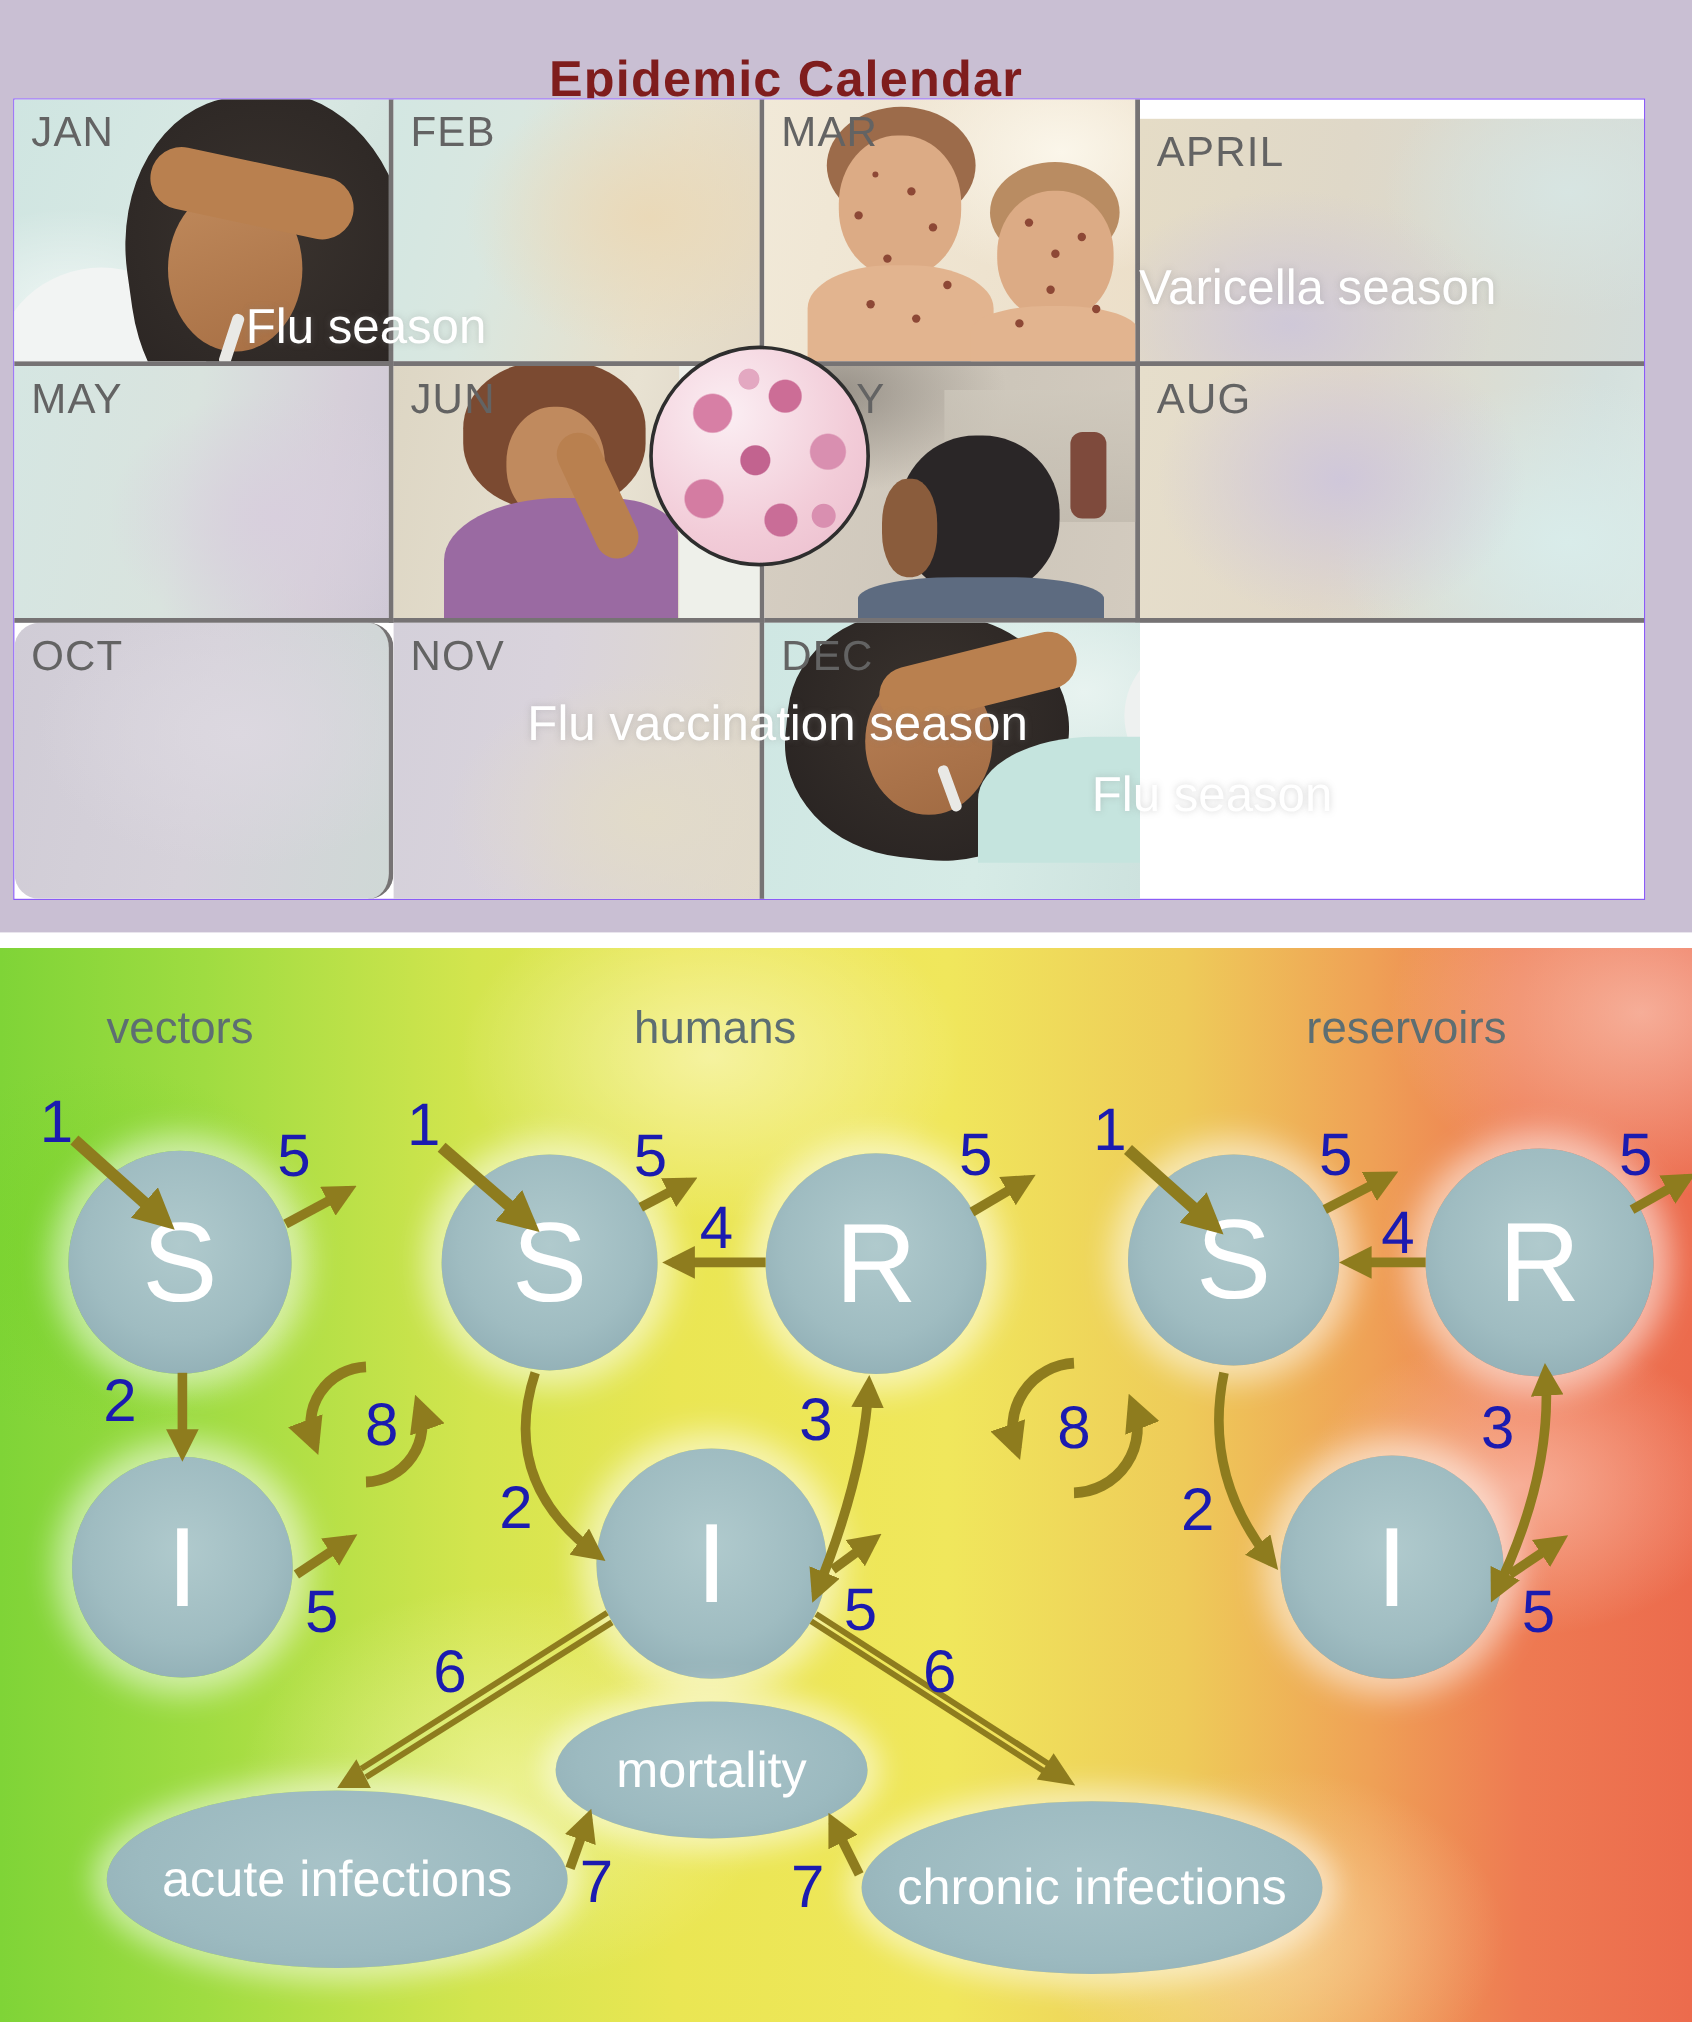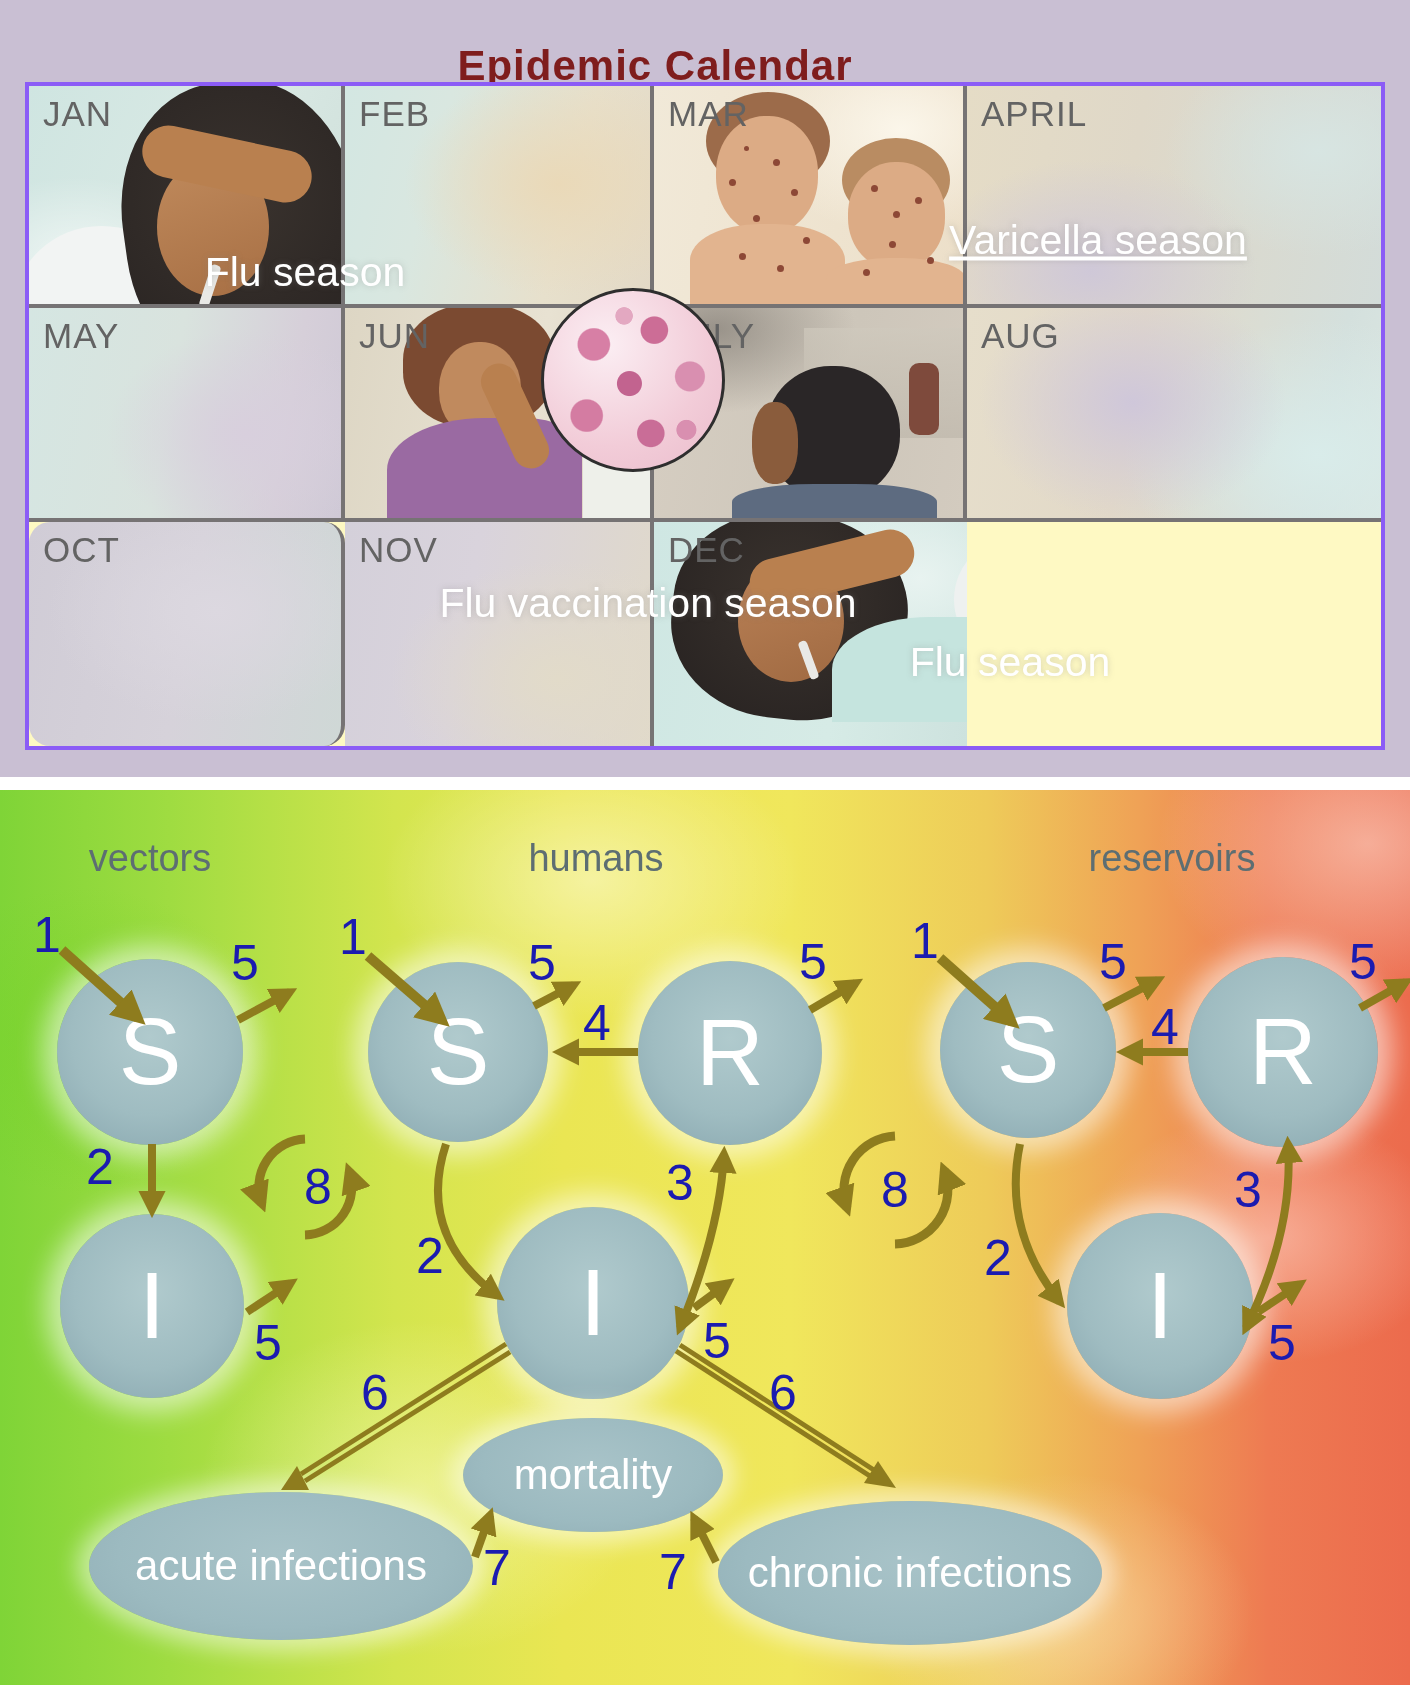--- a/index.html
+++ b/index.html
@@ -11,43 +11,43 @@
   
   .top{
     position:absolute;left:0;top:0;width:1410px;height:777px;
     background:#c9bfd3;
   }
   .title{
     position:absolute;left:655px;top:14px;transform:translateX(-50%);
     font-size:42px;font-weight:bold;color:#7f1d1d;letter-spacing:1px;white-space:nowrap;
   }
   .calendar{
-    position:absolute;left:25px;top:82px;width:1360px;height:668px;
-    border:4px solid #8b5cf6;box-sizing:border-box;
+    position:absolute;left:11px;top:82px;width:1360px;height:668px;
+    border:1px solid #8b5cf6;box-sizing:border-box;
     display:grid;grid-template-columns:316px 309px 313px 1fr;grid-template-rows:222px 214px 1fr;
-    background:#fef9c3;
+    background:#ffffff;
   }
   .cell{position:relative;overflow:hidden;border-right:4px solid #767374;border-bottom:4px solid #767374;}
   .cell.lastcol{border-right:none;}
   .cell.lastrow{border-bottom:none;}
   .month{
     position:absolute;left:14px;top:8px;z-index:6;
     font-size:35px;color:#636363;letter-spacing:1px;
   }
   .season{
     position:absolute;z-index:8;transform:translate(-50%,-50%);
     font-size:41px;color:#ffffff;white-space:nowrap;
     text-shadow:0 0 6px rgba(130,130,130,.35);
   }
   .sh{position:absolute;}
   
   .c-jan{background:radial-gradient(ellipse 180px 120px at 15% 80%,rgba(255,255,255,.6),transparent 70%),linear-gradient(115deg,#cfe5e1 0%,#d9e9e4 55%,#cfdfda 100%);}
   .c-feb{background:radial-gradient(ellipse 220px 160px at 70% 45%,#ead9b8 0%,rgba(234,217,184,0) 70%),linear-gradient(105deg,#d3e7e2 0%,#d9e7e0 30%,#e7e0cc 70%,#e3d9c6 100%);}
   .c-mar{background:radial-gradient(ellipse 200px 140px at 80% 20%,#fbf6ea,transparent 75%),linear-gradient(100deg,#f1e9d8,#ecdfc9);}
-  .c-apr{background:radial-gradient(ellipse 240px 160px at 30% 85%,#cfc8d8,transparent 70%),radial-gradient(ellipse 220px 150px at 85% 30%,#d7e5e2,transparent 70%),linear-gradient(100deg,#e5dcc6,#dfd8c8 40%,#d3dcd9 100%);}
+  .c-apr{background:radial-gradient(ellipse 240px 160px at 30% 85%,#cfc8d8,transparent 70%),radial-gradient(ellipse 220px 150px at 85% 30%,#d7e5e2,transparent 70%),linear-gradient(100deg,#e5dcc6,#dfd8c8 40%,#d3dcd9 100%);margin-top:16px;}
   .c-may{background:radial-gradient(ellipse 200px 150px at 70% 60%,#d8cfdd,transparent 70%),linear-gradient(100deg,#d5e6e2,#d9e3de 45%,#d6cfd9 80%,#cfc9d6 100%);}
   .c-jun{background:linear-gradient(100deg,#ddd6c4,#e8e2d2 60%,#d9cfc0 100%);}
   .c-jul{background:radial-gradient(ellipse 200px 120px at 20% 10%,rgba(95,90,84,.5),transparent 70%),linear-gradient(100deg,#d6cec2,#cdc6ba 60%,#d3cbbf 100%);}
   .c-aug{background:radial-gradient(ellipse 220px 170px at 40% 45%,#cfc7da,transparent 70%),radial-gradient(ellipse 260px 180px at 85% 70%,#d9ecea,transparent 75%),linear-gradient(100deg,#e6decb 0%,#e2d9c8 40%,#d4e0dd 85%,#d9e5e1 100%);}
   .c-sep{background:radial-gradient(ellipse 200px 140px at 20% 25%,#e6f1ee,transparent 70%),linear-gradient(100deg,#d9eae7,#d3e4e2 60%,#cfe0de 100%);}
   .c-oct{background:radial-gradient(ellipse 240px 160px at 60% 40%,#dcd8e0,transparent 70%),linear-gradient(100deg,#d0ccd6,#d6d2da 50%,#cfd8d6 100%);border-radius:21px;}
   .c-nov{background:radial-gradient(ellipse 240px 170px at 70% 70%,#e2dbc9,transparent 70%),linear-gradient(100deg,#d4d0da,#d9d3dc 40%,#e0d9ca 100%);text-decoration:underline;}
   .c-dec{background:radial-gradient(ellipse 200px 150px at 85% 25%,#e8f3f0,transparent 70%),linear-gradient(100deg,#cfe7e3,#d6ebe6 60%,#cde2de 100%);}
   .micrograph{
     position:absolute;left:541px;top:288px;width:184px;height:184px;border-radius:50%;
@@ -169,21 +169,21 @@
       <div class="sh" style="left:84px;top:38px;width:106px;height:122px;border-radius:50%;background:linear-gradient(160deg,#bb8257,#a06a42);"></div>
       <div class="sh" style="left:94px;top:22px;width:168px;height:48px;border-radius:24px;background:#b9804f;transform:rotate(-14deg);"></div>
       <div class="sh" style="left:150px;top:118px;width:9px;height:40px;border-radius:4px;background:#e9e9e6;transform:rotate(-20deg);"></div>
       <span class="month">DEC</span>
     </div>
   </div>
 
   <div class="micrograph"></div>
 
   <div class="season" style="left:305px;top:272px;">Flu season</div>
-  <div class="season" style="left:1098px;top:240px;text-decoration:underline;">Varicella season</div>
+  <div class="season" style="left:1098px;top:240px;">Varicella season</div>
   <div class="season" style="left:648px;top:603px;">Flu vaccination season</div>
   <div class="season" style="left:1010px;top:662px;">Flu season</div>
 </header>
 
 <section class="bottom">
 
   <div class="grp" style="left:150px;top:68px;">vectors</div>
   <div class="grp" style="left:596px;top:68px;">humans</div>
   <div class="grp" style="left:1172px;top:68px;">reservoirs</div>
 

